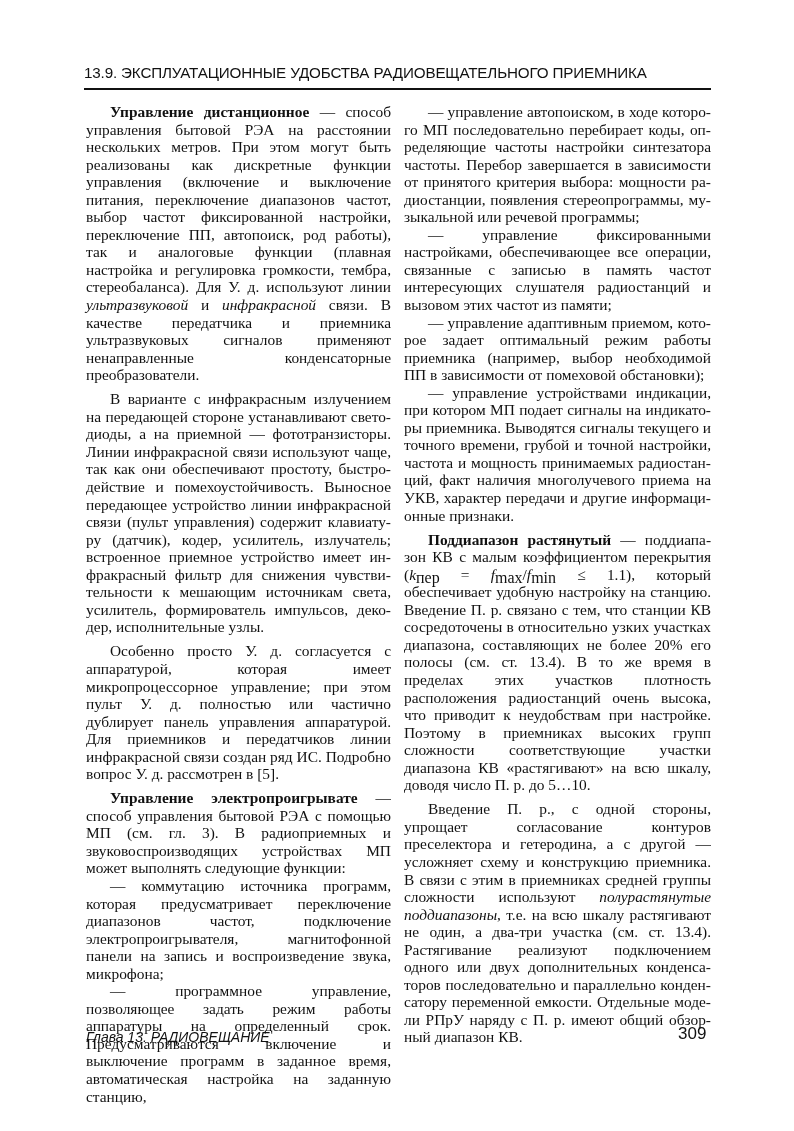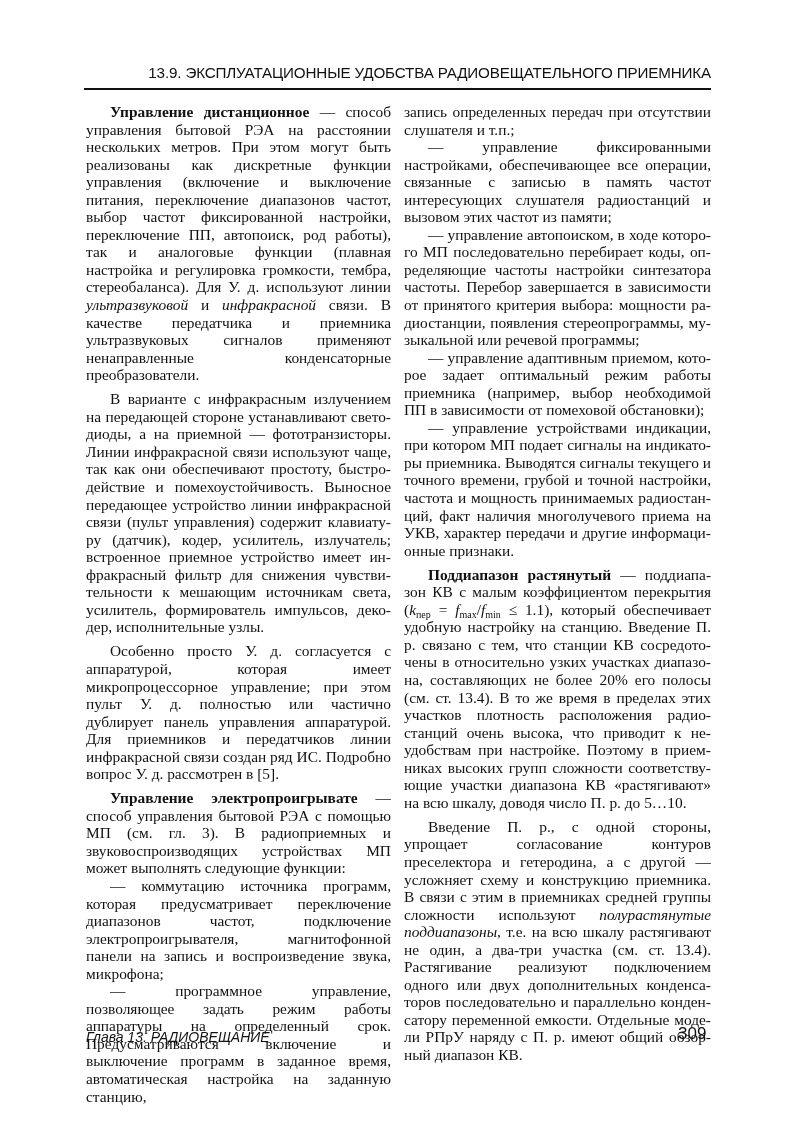--- a/index.html
+++ b/index.html
@@ -2,37 +2,37 @@
 <html><head>
 <meta charset="utf-8">
 <style>
   html, body { margin: 0; padding: 0; background: #ffffff; }
   body { width: 794px; height: 1131px; position: relative; overflow: hidden; color: #111; }
   .header {
     position: absolute; left: 84px; top: 60px; width: 627px; height: 28px;
     border-bottom: 2px solid #111;
     font-family: "Liberation Sans", sans-serif;
     font-size: 15.2px; letter-spacing: -0.15px;
-    text-align: right; line-height: 26px;
+    text-align: left; line-height: 26px;
   }
   .col {
     position: absolute; top: 103px;
     font-family: "Liberation Serif", serif;
     font-size: 15.4px; line-height: 17.55px;
     text-align: justify; hyphens: manual;
   }
   .col.left { left: 86px; width: 305px; }
   .col.right { left: 404px; width: 307px; }
   .col p { margin: 0 0 6.5px 0; text-indent: 0; }
   .col p.ind { text-indent: 24px; }
   .col p.noind { text-indent: 0; }
   .col p.tight { margin-bottom: 0; }
   b.term { font-weight: bold; }
   i { font-style: italic; }
-  sub { font-size: 10px; vertical-align: -3px; line-height: 0; }
+  sub { font-size: 16px; vertical-align: -3px; line-height: 0; }
   .footer-left {
     position: absolute; left: 86px; top: 1029px;
     font-family: "Liberation Sans", sans-serif; font-style: italic;
     font-size: 14px;
   }
   .footer-right {
     position: absolute; left: 678px; top: 1024px;
     font-family: "Liberation Sans", sans-serif; font-size: 17px;
   }
 </style>
@@ -46,23 +46,22 @@
 <div class="col left">
   <p class="ind"><b class="term">Управление дистанционное</b><span> — способ уп­равления бытовой РЭА на расстоянии несколь­ких метров. При этом могут быть реализованы как дискретные функции управления (включе­ние и выключение питания, переключение ди­апазонов частот, выбор частот фиксированной настройки, переключение ПП, автопоиск, род работы), так и аналоговые функции (плавная настройка и регулировка громкости, тембра, стереобаланса). Для У. д. используют линии </span><i>ультразвуковой</i><span> и </span><i>инфракрасной</i><span> связи. В каче­стве передатчика и приемника ультразвуковых сигналов применяют ненаправленные конден­саторные преобразователи.</span></p>
   <p class="ind">В варианте с инфракрасным излучением на передающей стороне устанавливают свето­диоды, а на приемной — фототранзисторы. Линии инфракрасной связи используют чаще, так как они обеспечивают простоту, быстро­действие и помехоустойчивость. Выносное передающее устройство линии инфракрасной связи (пульт управления) содержит клавиату­ру (датчик), кодер, усилитель, излучатель; встроенное приемное устройство имеет ин­фракрасный фильтр для снижения чувстви­тельности к мешающим источникам света, усилитель, формирователь импульсов, деко­дер, исполнительные узлы.</p>
   <p class="ind">Особенно просто У. д. согласуется с аппара­турой, которая имеет микропроцессорное уп­равление; при этом пульт У. д. полностью или частично дублирует панель управления аппара­турой. Для приемников и передатчиков линии инфракрасной связи создан ряд ИС. Подробно вопрос У. д. рассмотрен в [5].</p>
   <p class="ind tight"><b class="term">Управление электропроигрывате</b><span> — спо­соб управления бытовой РЭА с помощью МП (см. гл. 3). В радиоприемных и звуковоспроиз­водящих устройствах МП может выполнять следующие функции:</span></p>
   <p class="ind tight">— коммутацию источника программ, кото­рая предусматривает переключение диапазо­нов частот, подключение электропроигрывате­ля, магнитофонной панели на запись и воспро­изведение звука, микрофона;</p>
   <p class="ind tight">— программное управление, позволяющее задать режим работы аппаратуры на опреде­ленный срок. Предусматриваются включение и выключение программ в заданное время, авто­матическая настройка на заданную станцию,</p>
 </div>
 
 <div class="col right">
-  <p class="noind tight">запись определенных передач при отсутствии слушателя и т.п.;</p>
+  <p class="ind tight">— управление автопоиском, в ходе которо­го МП последовательно перебирает коды, оп­ределяющие частоты настройки синтезатора частоты. Перебор завершается в зависимости от принятого критерия выбора: мощности ра­диостанции, появления стереопрограммы, му­зыкальной или речевой программы;</p>
   <p class="ind tight">— управление фиксированными настройками, обеспечивающее все операции, связанные с за­писью в память частот интересующих слушателя радиостанций и вызовом этих частот из памяти;</p>
-  <p class="ind tight">— управление автопоиском, в ходе которо­го МП последовательно перебирает коды, оп­ределяющие частоты настройки синтезатора частоты. Перебор завершается в зависимости от принятого критерия выбора: мощности ра­диостанции, появления стереопрограммы, му­зыкальной или речевой программы;</p>
   <p class="ind tight">— управление адаптивным приемом, кото­рое задает оптимальный режим работы прием­ника (например, выбор необходимой ПП в зави­симости от помеховой обстановки);</p>
   <p class="ind">— управление устройствами индикации, при котором МП подает сигналы на индикато­ры приемника. Выводятся сигналы текущего и точного времени, грубой и точной настройки, частота и мощность принимаемых радиостан­ций, факт наличия многолучевого приема на УКВ, характер передачи и другие информаци­онные признаки.</p>
   <p class="ind"><b class="term">Поддиапазон растянутый</b><span> — поддиапа­зон КВ с малым коэффициентом перекрытия (</span><i>k</i><sub>пер</sub><span> = </span><i>f</i><sub>max</sub><span>/</span><i>f</i><sub>min</sub><span> ≤ 1.1), который обеспечивает удобную настройку на станцию. Введение П. р. связано с тем, что станции КВ сосредото­чены в относительно узких участках диапазо­на, составляющих не более 20% его полосы (см. ст. 13.4). В то же время в пределах этих участков плотность расположения радио­станций очень высока, что приводит к не­удобствам при настройке. Поэтому в прием­никах высоких групп сложности соответству­ющие участки диапазона КВ «растягивают» на всю шкалу, доводя число П. р. до 5…10.</span></p>
   <p class="ind"><span>Введение П. р., с одной стороны, упрощает согласование контуров преселектора и гетеро­дина, а с другой — усложняет схему и конст­рукцию приемника. В связи с этим в приемни­ках средней группы сложности используют </span><i>по­лурастянутые поддиапазоны</i><span>, т.е. на всю шка­лу растягивают не один, а два-три участка (см. ст. 13.4). Растягивание реализуют подключени­ем одного или двух дополнительных конденса­торов последовательно и параллельно конден­сатору переменной емкости. Отдельные моде­ли РПрУ наряду с П. р. имеют общий обзор­ный диапазон КВ.</span></p>
 </div>
 
 <div class="footer-left">Глава 13. РАДИОВЕЩАНИЕ</div>
 <div class="footer-right">309</div>
 
 </body></html>

